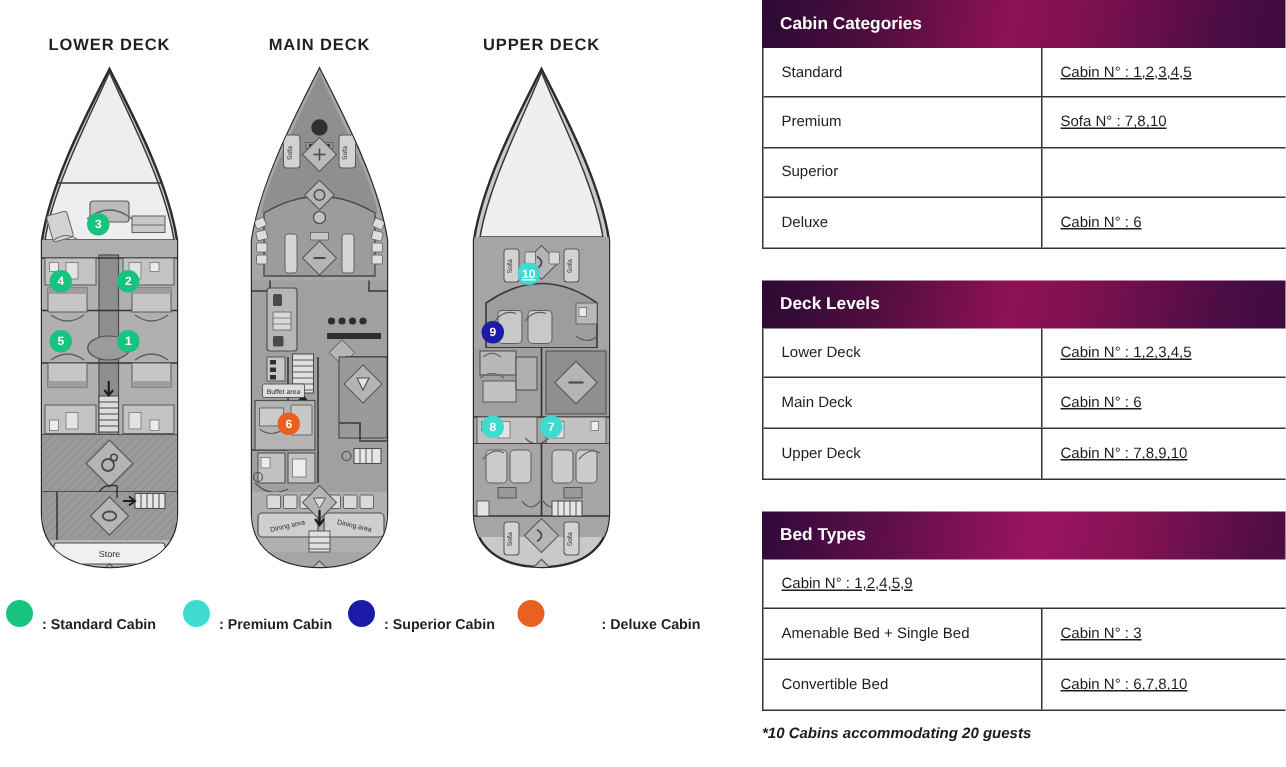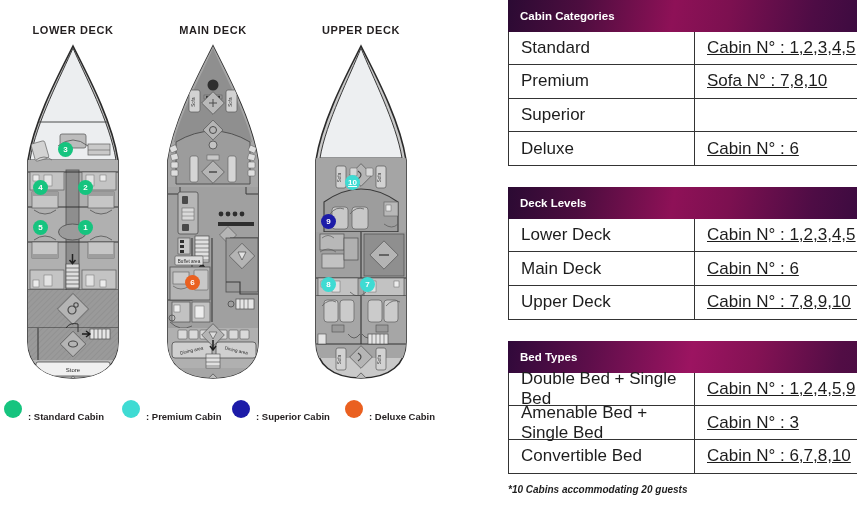--- a/index.html
+++ b/index.html
@@ -139,21 +139,21 @@
     display: flex;
     height: 33.3px;
     border-bottom: 1px solid #343434;
     box-sizing: border-box;
   }
   .tbl-row:last-child { border-bottom: none; }
 
   .tbl-cell {
     display: flex;
     align-items: center;
-    font-size: 17px;
+    font-size: 10px;
     color: #1d1d1d;
     padding-left: 12px;
     box-sizing: border-box;
     font-family: "Liberation Sans", sans-serif;
   }
   .cell-label {
     width: 186px;
     flex: 0 0 186px;
     border-right: 1px solid #343434;
   }
@@ -572,21 +572,21 @@
       <span class="legend-label">: Standard Cabin</span>
     </div>
     <div class="legend-item" style="left:122px;">
       <span class="legend-swatch" style="background:#3fdbd3;"></span>
       <span class="legend-label">: Premium Cabin</span>
     </div>
     <div class="legend-item" style="left:232px;">
       <span class="legend-swatch" style="background:#1c1ba8;"></span>
       <span class="legend-label">: Superior Cabin</span>
     </div>
-    <div class="legend-item" style="left:345px;">
+    <div class="legend-item" style="left:345px;gap:32px;">
       <span class="legend-swatch" style="background:#ea6020;"></span>
       <span class="legend-label">: Deluxe Cabin</span>
     </div>
   </div>
 </div>
 
 <div id="right-panel">
 
   <div class="table-block">
     <div class="tbl-header">Cabin Categories</div>
@@ -624,21 +624,20 @@
         <div class="tbl-cell cell-label">Upper Deck</div>
         <div class="tbl-cell cell-value">Cabin N° : 7,8,9,10</div>
       </div>
     </div>
   </div>
 
   <div class="table-block" style="margin-bottom:0;">
     <div class="tbl-header tbl-header--alt">Bed Types</div>
     <div class="tbl-body">
       <div class="tbl-row">
-        <div class="tbl-cell cell-label">Double Bed + Single Bed</div>
         <div class="tbl-cell cell-value">Cabin N° : 1,2,4,5,9</div>
       </div>
       <div class="tbl-row">
         <div class="tbl-cell cell-label">Amenable Bed + Single Bed</div>
         <div class="tbl-cell cell-value">Cabin N° : 3</div>
       </div>
       <div class="tbl-row">
         <div class="tbl-cell cell-label">Convertible Bed</div>
         <div class="tbl-cell cell-value">Cabin N° : 6,7,8,10</div>
       </div>

